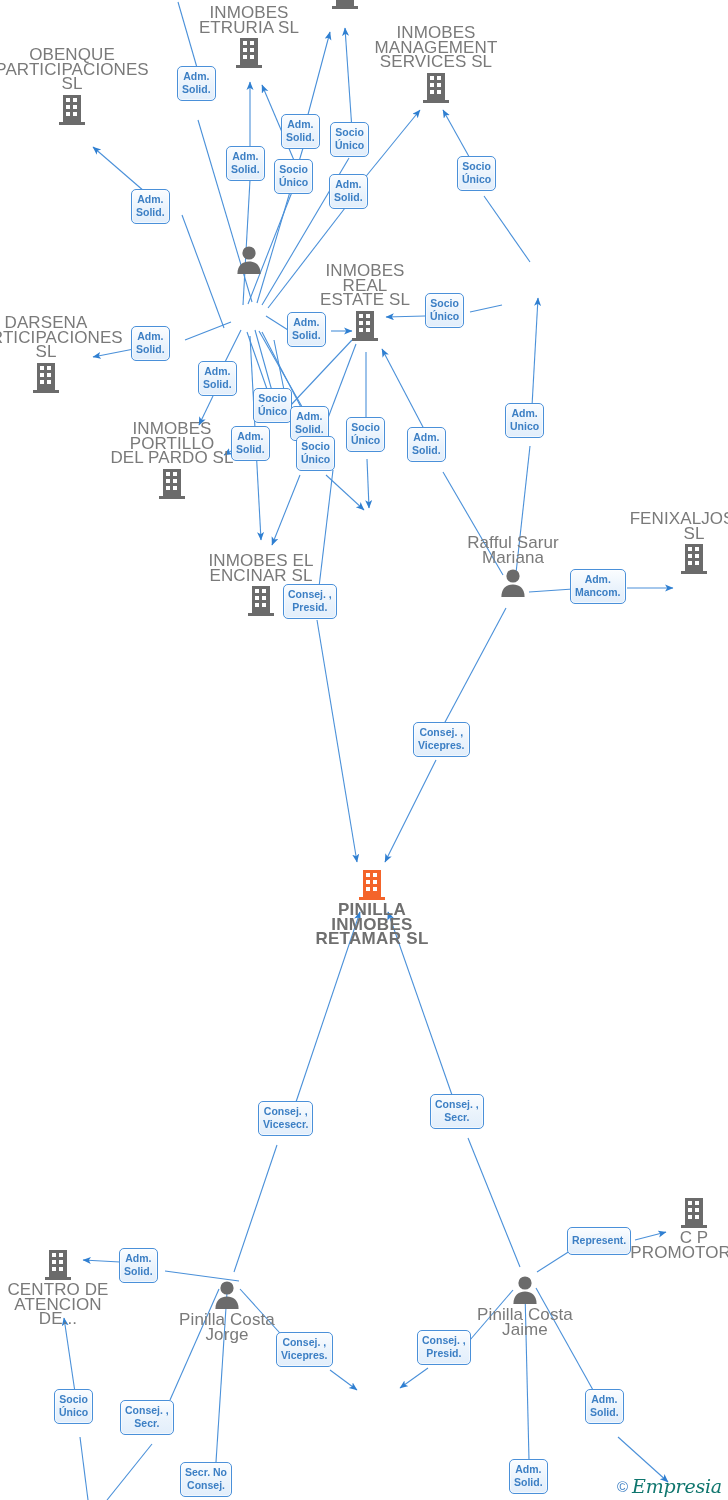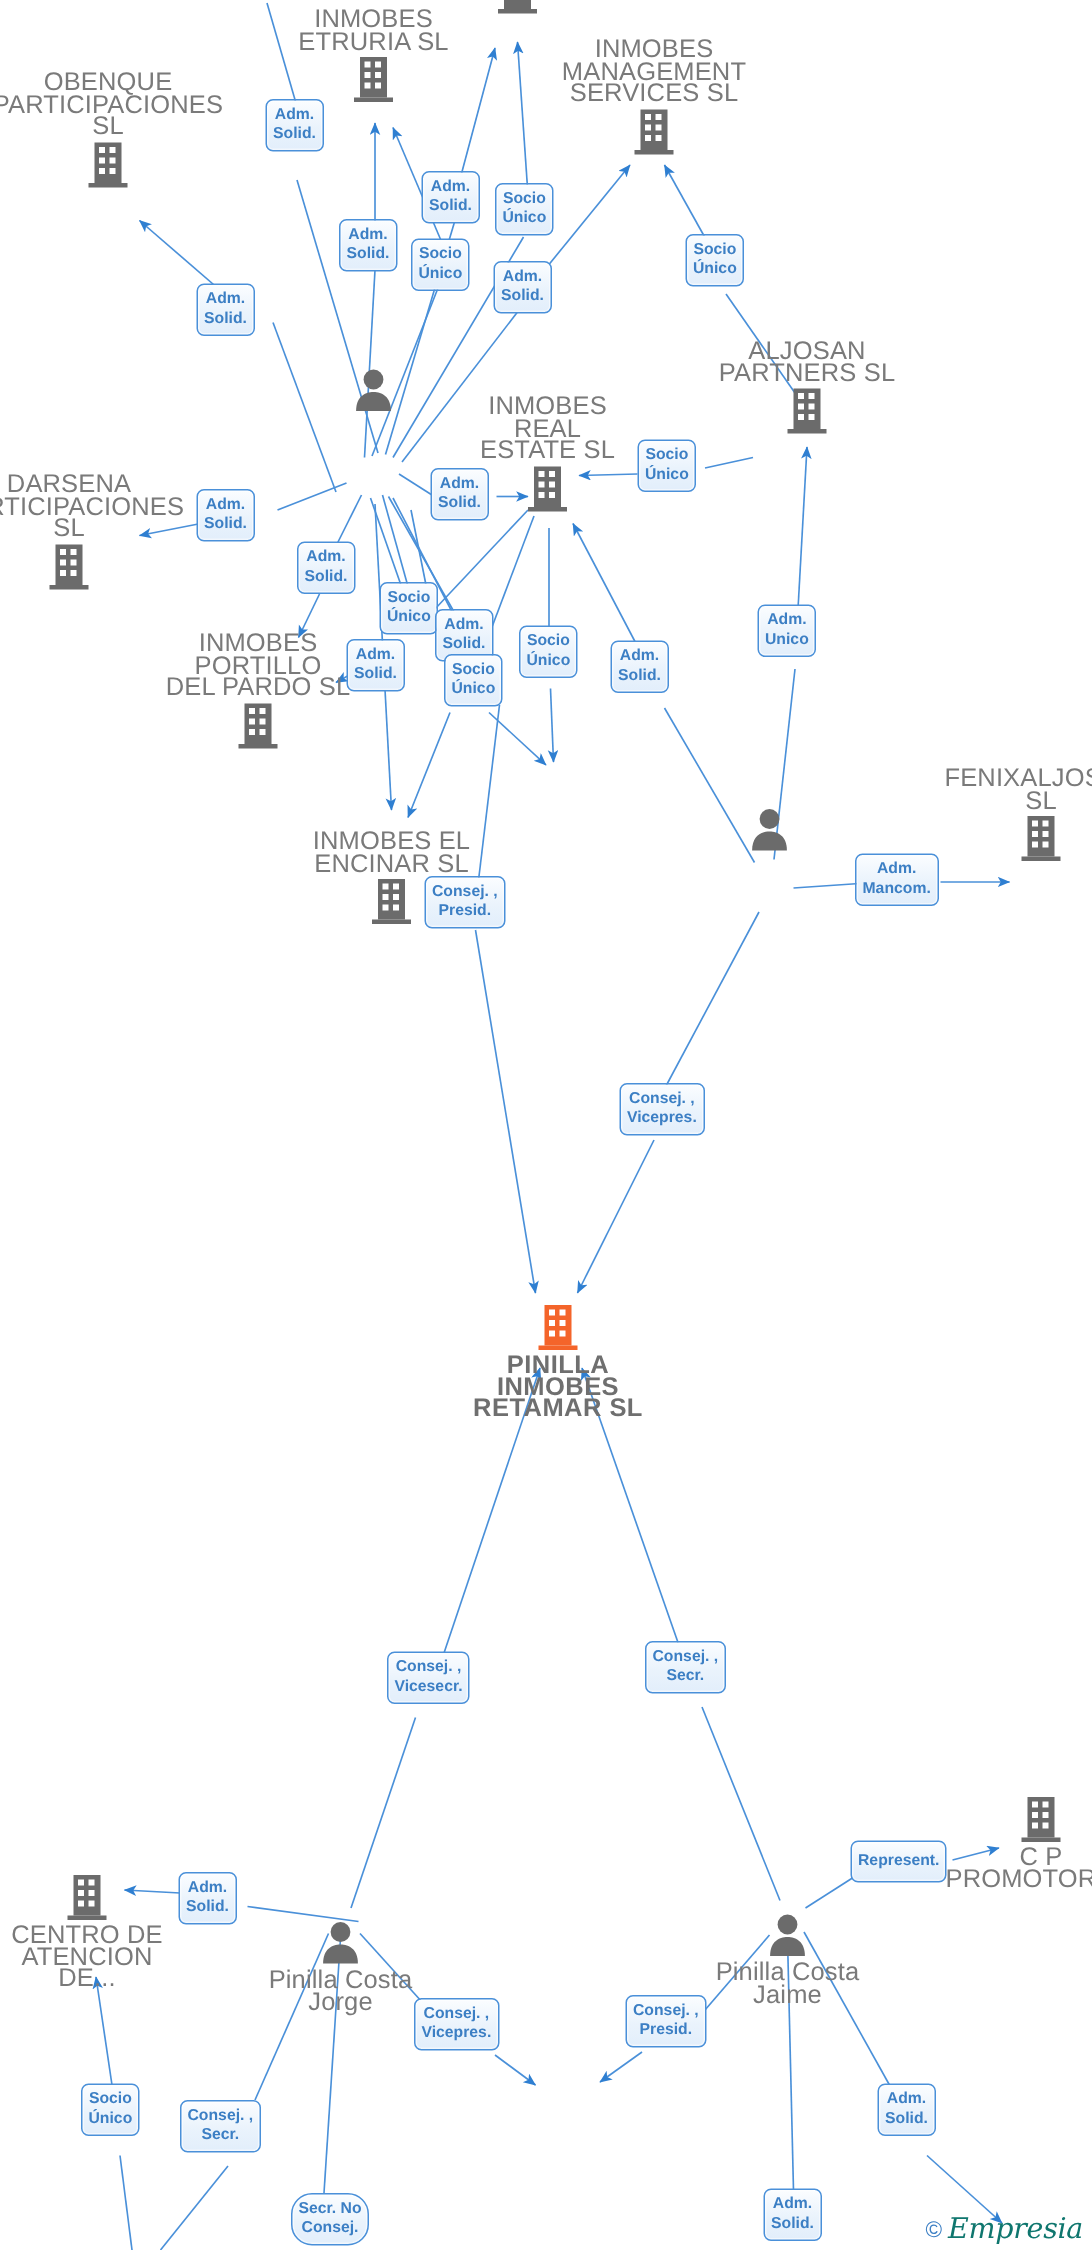--- a/index.html
+++ b/index.html
@@ -278,36 +278,20 @@
           <rect x="9" y="5" width="4" height="4"></rect>
           <rect x="16" y="5" width="4" height="4"></rect>
           <rect x="9" y="12" width="4" height="4"></rect>
           <rect x="16" y="12" width="4" height="4"></rect>
           <rect x="9" y="19" width="4" height="4"></rect>
           <rect x="16" y="19" width="4" height="4"></rect>
         </g>
     </svg>
   </div>
 
-  <div class="node label-top" style="left:538px; top:227px;">
-    <div class="node-label">ALJOSAN
-PARTNERS  SL</div>
-    <svg class="node-icon" viewBox="0 0 30 34">
-      <rect x="6" y="2" width="18" height="27" fill="#6b6b6b"></rect>
-      <rect x="2" y="29" width="26" height="3" fill="#6b6b6b"></rect>
-      <g fill="#ffffff">
-          <rect x="9" y="5" width="4" height="4"></rect>
-          <rect x="16" y="5" width="4" height="4"></rect>
-          <rect x="9" y="12" width="4" height="4"></rect>
-          <rect x="16" y="12" width="4" height="4"></rect>
-          <rect x="9" y="19" width="4" height="4"></rect>
-          <rect x="16" y="19" width="4" height="4"></rect>
-        </g>
-    </svg>
-  </div>
 
   <div class="node label-top" style="left:249px; top:243px;">
     <svg class="node-icon" viewBox="0 0 30 34">
       <circle cx="15" cy="10" r="6.6" fill="#6b6b6b"></circle>
       <path d="M3.4,31 C3.4,21.6 9.2,18.4 15,18.4 C20.8,18.4 26.6,21.6 26.6,31 z" fill="#6b6b6b"></path>
     </svg>
   </div>
 
   <div class="node label-top" style="left:365px; top:264px;">
     <div class="node-label">INMOBES
@@ -375,20 +359,22 @@
           <rect x="16" y="5" width="4" height="4"></rect>
           <rect x="9" y="12" width="4" height="4"></rect>
           <rect x="16" y="12" width="4" height="4"></rect>
           <rect x="9" y="19" width="4" height="4"></rect>
           <rect x="16" y="19" width="4" height="4"></rect>
         </g>
     </svg>
   </div>
 
   <div class="node label-top" style="left:513px; top:536px;">
+    <div class="node-label">Rafful Sarur
+Mariana</div>
     <svg class="node-icon" viewBox="0 0 30 34">
       <circle cx="15" cy="10" r="6.6" fill="#6b6b6b"></circle>
       <path d="M3.4,31 C3.4,21.6 9.2,18.4 15,18.4 C20.8,18.4 26.6,21.6 26.6,31 z" fill="#6b6b6b"></path>
     </svg>
   </div>
 
   <div class="node label-top" style="left:694px; top:512px;">
     <div class="node-label">FENIXALJOSAN
 SL</div>
     <svg class="node-icon" viewBox="0 0 30 34">
@@ -529,21 +515,21 @@
   <div class="chip" style="left:119px; top:1248px;">Adm.
 Solid.</div>
   <div class="chip" style="left:276px; top:1332px;">Consej. ,
 Vicepres.</div>
   <div class="chip" style="left:417px; top:1330px;">Consej. ,
 Presid.</div>
   <div class="chip" style="left:54px;  top:1389px;">Socio
 Único</div>
   <div class="chip" style="left:120px; top:1400px;">Consej. ,
 Secr.</div>
-  <div class="chip" style="left:194px; top:1462px;border-radius:14px;">Secr.  No
+  <div class="chip" style="left:180px; top:1462px;">Secr.  No
 Consej.</div>
   <div class="chip" style="left:509px; top:1459px;">Adm.
 Solid.</div>
   <div class="chip" style="left:585px; top:1389px;">Adm.
 Solid.</div>
 
   <div id="watermark">
     <span class="copy">©</span>
     <span class="brand">Empresia</span>
   </div>

